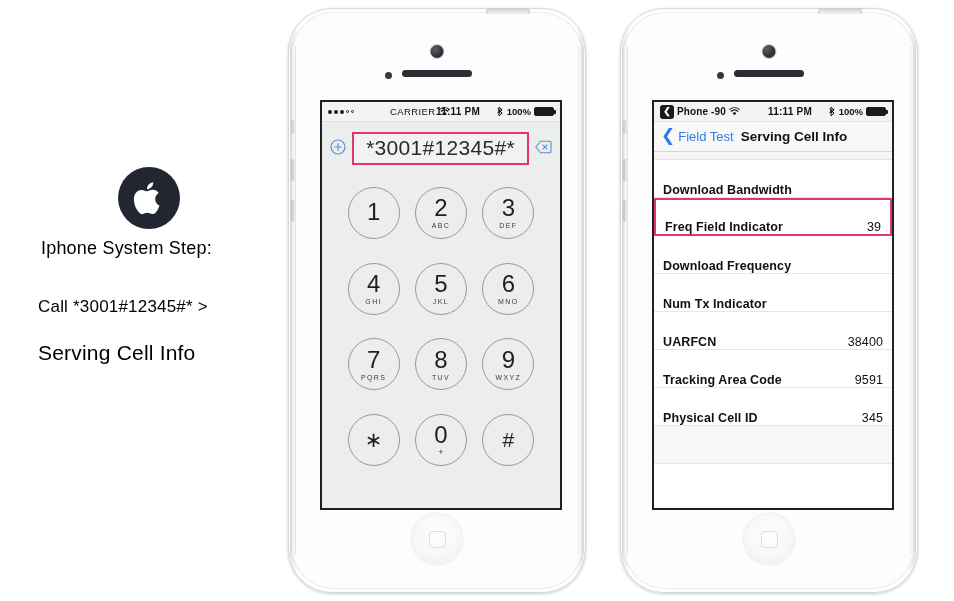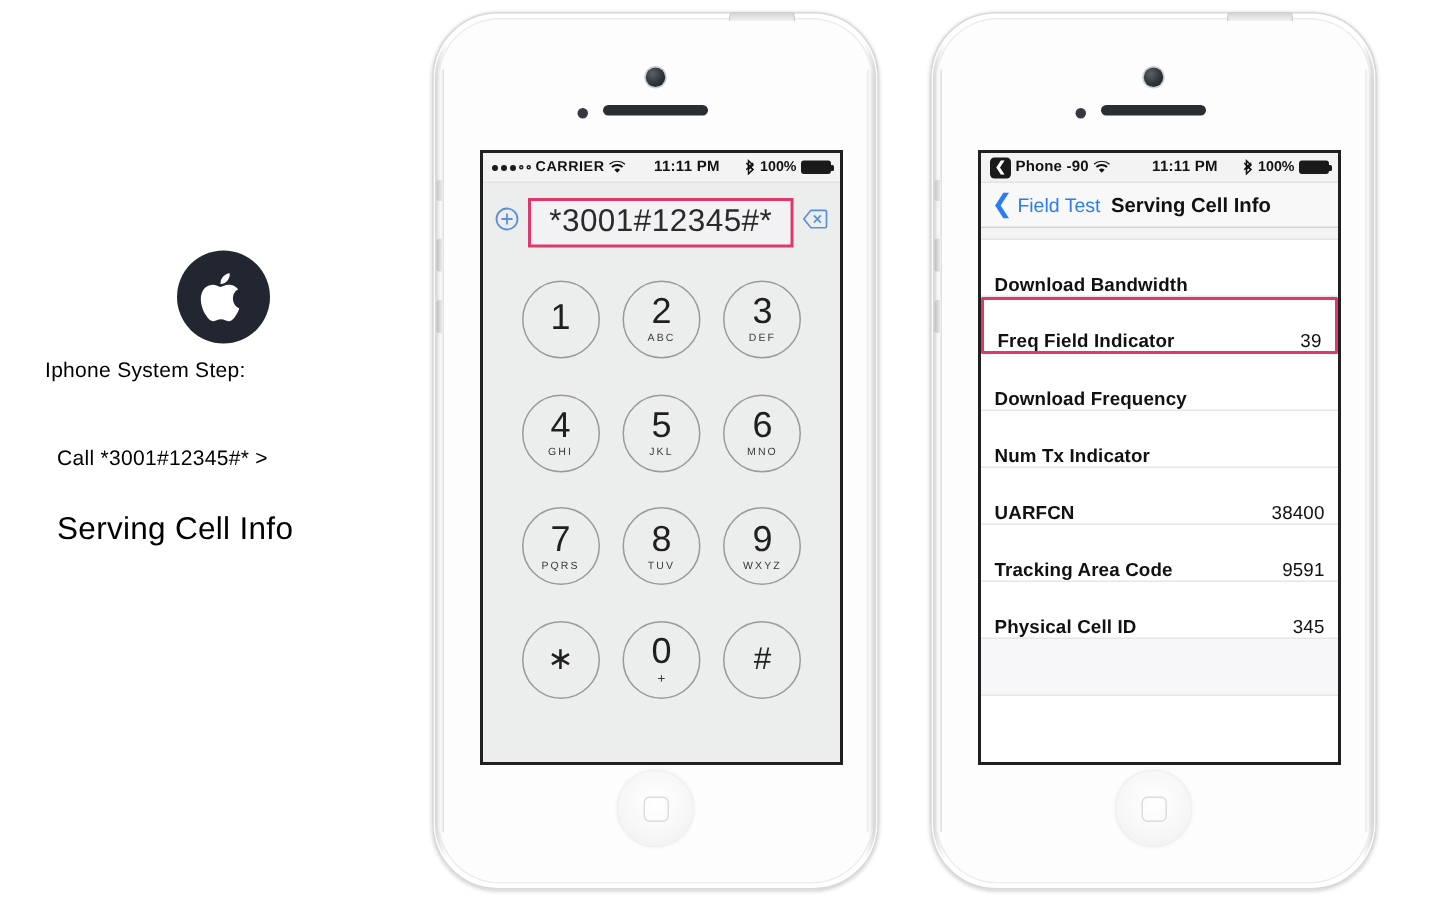--- a/index.html
+++ b/index.html
@@ -20,22 +20,22 @@
     display:flex; align-items:center; justify-content:center;
   }
   #apple-logo svg { display:block; }
   .instr {
     position:absolute;
     color:#000;
     font-family:"Liberation Sans", sans-serif;
     font-weight:400;
     white-space:nowrap;
   }
-  #instr-title { left:30px; top:238px; font-size:14px; letter-spacing:.2px; }
-  #instr-line1 { left:38px; top:297px; font-size:14px; letter-spacing:.2px; }
+  #instr-title { left:41px; top:238px; font-size:18px; letter-spacing:.2px; }
+  #instr-line1 { left:38px; top:297px; font-size:17px; letter-spacing:.2px; }
   #instr-line2 { left:38px; top:341px; font-size:21px; letter-spacing:.2px; }
 
   
   .phone {
     position:absolute; top:8px;
     width:298px; height:585px;
     border-radius:44px;
     background:
       linear-gradient(90deg,#d2d2d2 0%, #ffffff 3%, #ffffff 97%, #cfcfcf 100%);
     border:1px solid #d8d8d8;
@@ -93,21 +93,21 @@
     height:20px; background:#f3f3f3;
     display:flex; align-items:center;
     font-size:10px; font-weight:bold; color:#111;
     padding:0 6px; position:relative;
     border-bottom:1px solid #e2e2e2;
   }
   .sb-left { display:flex; align-items:center; gap:3px; }
   .dots { display:flex; align-items:center; gap:2px; }
   .dot { width:4px; height:4px; border-radius:50%; background:#1a1a1a; }
   .dot.open { background:transparent; border:1px solid #1a1a1a; width:3px; height:3px; }
-  .carrier { font-size:9.5px; letter-spacing:.4px; font-weight:bold; }
+  .carrier { font-size:9.5px; letter-spacing:.4px; font-weight:normal;margin-left:33px; }
   .wifi svg { display:block; }
   .sb-time { position:absolute; left:0; right:0; text-align:center;
     font-size:10px; font-weight:bold; letter-spacing:.2px; pointer-events:none;padding-left:34px; }
   .sb-right { margin-left:auto; display:flex; align-items:center; gap:3px; z-index:2; }
   .bt svg { display:block; }
   .batt-pct { font-size:9.5px; font-weight:bold; }
   .batt { width:20px; height:9px; border:1px solid #1a1a1a; border-radius:2px;
     position:relative; background:#1a1a1a; }
   .batt:after { content:""; position:absolute; right:-3px; top:2px;
     width:2px; height:4px; background:#1a1a1a; border-radius:0 1px 1px 0; }

